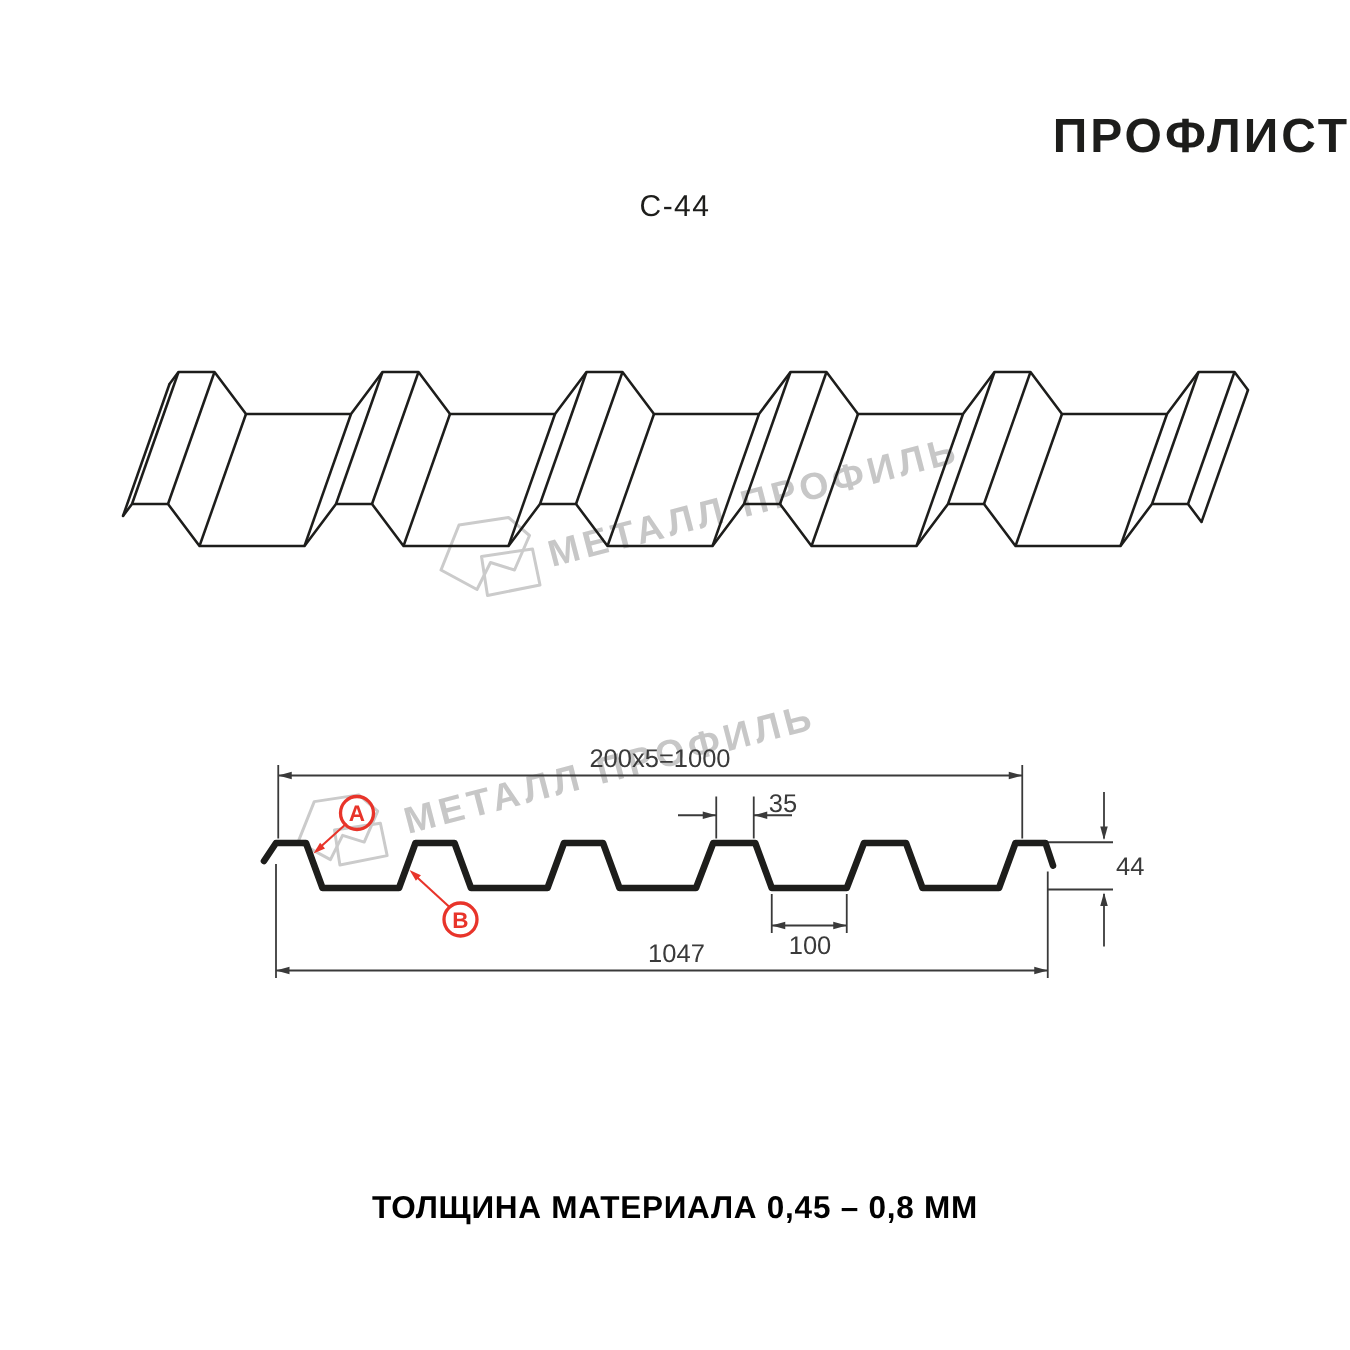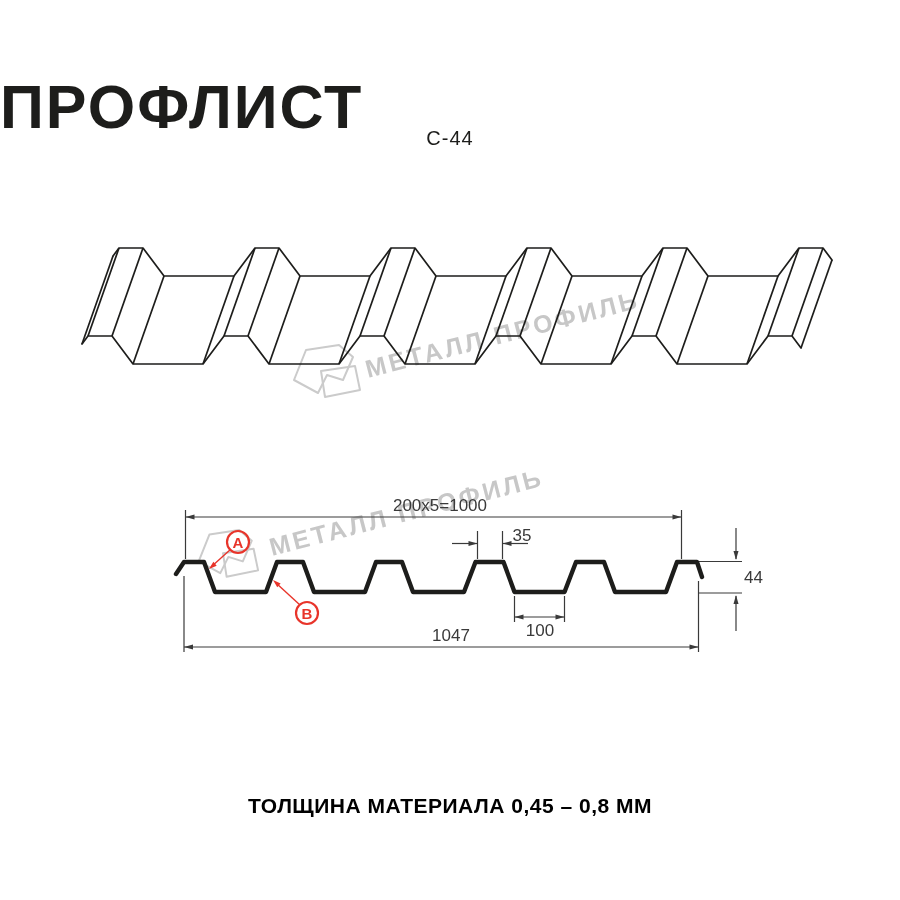--- a/index.html
+++ b/index.html
@@ -1,22 +1,22 @@
 <!DOCTYPE html>
 <html><head>
 <meta charset="utf-8">
 <style>
   html,body{margin:0;padding:0;background:#fff;}
   .page{
     position:relative;width:900px;height:900px;background:#ffffff;overflow:hidden;
     font-family:"Liberation Sans",sans-serif;color:#1d1d1b;
   }
   .title{
-    position:absolute;left:0;top:72px;width:100%;text-align:left;
-    font-size:61px;font-weight:bold;letter-spacing:2px;color:#1d1d1b;
+    position:absolute;left:0;top:72px;width:100%;text-align:right;
+    font-size:32px;font-weight:bold;letter-spacing:2px;color:#1d1d1b;
   }
   .subtitle{
     position:absolute;left:0;top:127px;width:100%;text-align:center;
     font-size:20px;font-weight:normal;letter-spacing:1px;color:#1d1d1b;
   }
   .footer{
     position:absolute;left:0;top:794px;width:100%;text-align:center;
     font-size:21px;font-weight:bold;letter-spacing:0.5px;color:#000000;
   }
   svg{position:absolute;left:0;top:0;}

